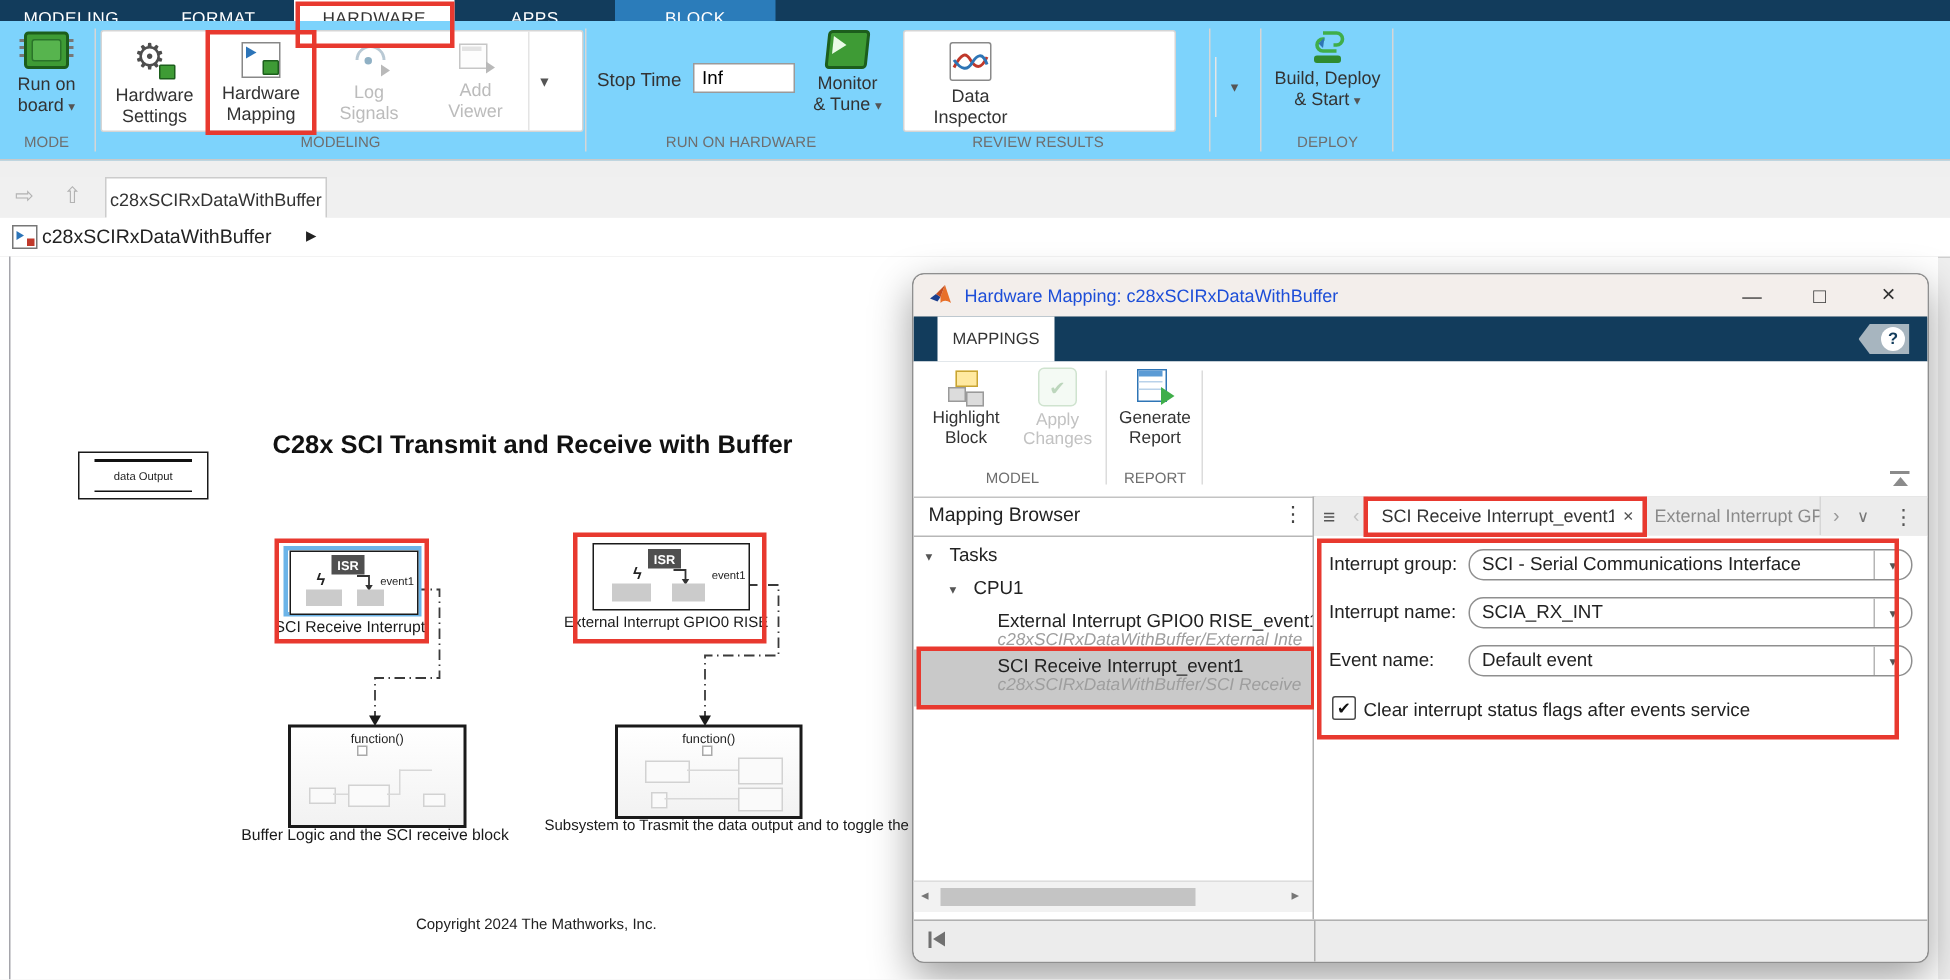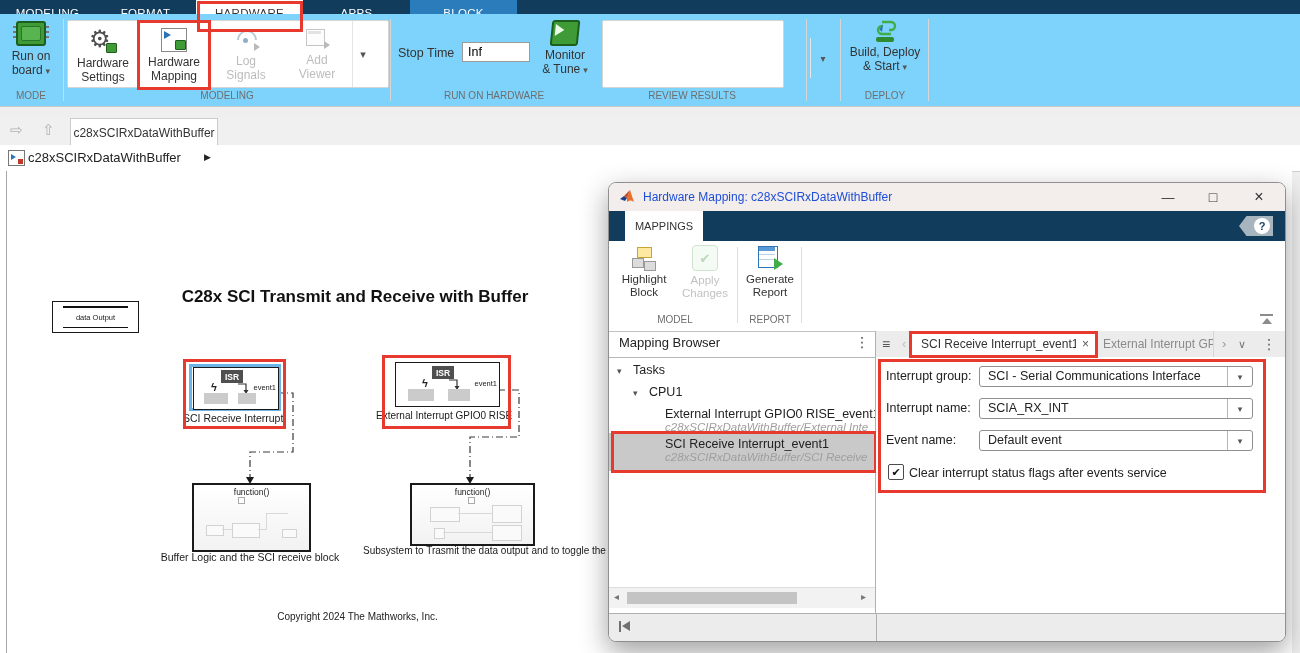--- a/index.html
+++ b/index.html
@@ -141,22 +141,22 @@
 
   .rpanel{left:267px;top:0;width:409px;height:282px;position:absolute}
   .rtabs{position:absolute;left:0;top:0;width:100%;height:26px;background:#ececec;border-bottom:1px solid #c8c8c8}
   .ptab1{position:absolute;left:36px;top:0;width:183px;height:26px;background:#fff;
          font-size:12px;color:#333;display:flex;align-items:center;padding-left:9px;box-sizing:border-box}
   .ptab2{position:absolute;left:219px;top:0;width:119px;height:26px;background:#ececec;border-right:1px solid #d6d6d6;
          font-size:12px;color:#8a8a8a;display:flex;align-items:center;padding-left:8px;box-sizing:border-box;
          white-space:nowrap;overflow:hidden}
   .tglyph{position:absolute;top:5px;font-size:13px;color:#555;cursor:pointer}
   .formlbl{position:absolute;left:10px;font-size:12.5px;color:#222;white-space:nowrap}
-  .combo{position:absolute;left:103px;width:274px;height:21px;background:#fff;border:1px solid #8f8f8f;
-         border-radius:3px;box-sizing:border-box;cursor:pointer}
+  .combo{position:absolute;left:103px;width:296px;height:21px;background:#fff;border:1px solid #8f8f8f;
+         border-radius:10px;box-sizing:border-box;cursor:pointer}
   .combo .val{position:absolute;left:8px;top:2px;right:26px;font-size:12.5px;color:#222;
               white-space:nowrap;overflow:hidden}
   .combo .ab{position:absolute;right:0;top:0;width:24px;height:100%;border-left:1px solid #b5b5b5;
              display:flex;align-items:center;justify-content:center;font-size:9px;color:#555}
   .chk{position:absolute;left:12px;width:14px;height:14px;border:1.5px solid #4a4a4a;border-radius:2px;
        background:#fff;display:flex;align-items:center;justify-content:center;font-size:11px;color:#111;cursor:pointer}
   .dbottom{left:0;top:430px;width:100%;height:28px;background:#ececec;border-top:1px solid #b0b0b0;position:absolute}
   .skipic{position:absolute;left:10px;top:7px;width:12px;height:11px}
   .skipic .bar{position:absolute;left:0;top:0;width:2px;height:11px;background:#707070}
   .skipic .tri{position:absolute;left:3px;top:0;border-right:8px solid #707070;
@@ -229,20 +229,30 @@
   <div class="abs" style="left:398px;top:32px;font-size:12.5px;color:#333">Stop Time</div>
   <input class="abs" style="left: 462px; top: 28px; width: 56px; height: 18px; border: 1px solid rgb(154, 154, 154); font-size: 12.5px; padding: 0px 5px; font-family: inherit;" value="Inf">
   <div class="abs bigbtn" style="left:532px;top:4px;width:66px">
     <span class="mchip"></span>
     <span class="l">Monitor</span>
     <span class="l"><span>&amp; Tune</span><span class="dd">▾</span></span>
   </div>
   <div class="abs seclabel" style="left:392px;width:204px">RUN ON HARDWARE</div>
 
   <div class="abs gallery" style="left:602px;width:180px">
+    <div class="gbtn" style="width:88px">
+      <span class="ibox" style="width:26px;height:24px">
+        <svg width="26" height="24" viewBox="0 0 26 24">
+            <path d="M2 16 C7 6,10 6,13 11 S20 18,24 9" fill="none" stroke="#c0392b" stroke-width="2"></path>
+            <path d="M2 11 C7 18,11 18,14 13 S21 5,24 14" fill="none" stroke="#2e75b6" stroke-width="2"></path>
+          </svg>
+      </span>
+      <span class="l">Data</span>
+      <span class="l">Inspector</span>
+    </div>
   </div>
   <div class="abs seclabel" style="left:602px;width:180px">REVIEW RESULTS</div>
 
   <div class="abs vsep" style="left:806px"></div>
   <div class="abs ctr" style="left:810px;top:24px;width:24px;height:40px;color:#555;font-size:10px;cursor:pointer;border-left:1px solid #e6e6e6">
       <span>▾</span>
     </div>
   <div class="abs vsep" style="left:840px"></div>
 
   <div class="abs bigbtn" style="left:846px;top:4px;width:78px">

